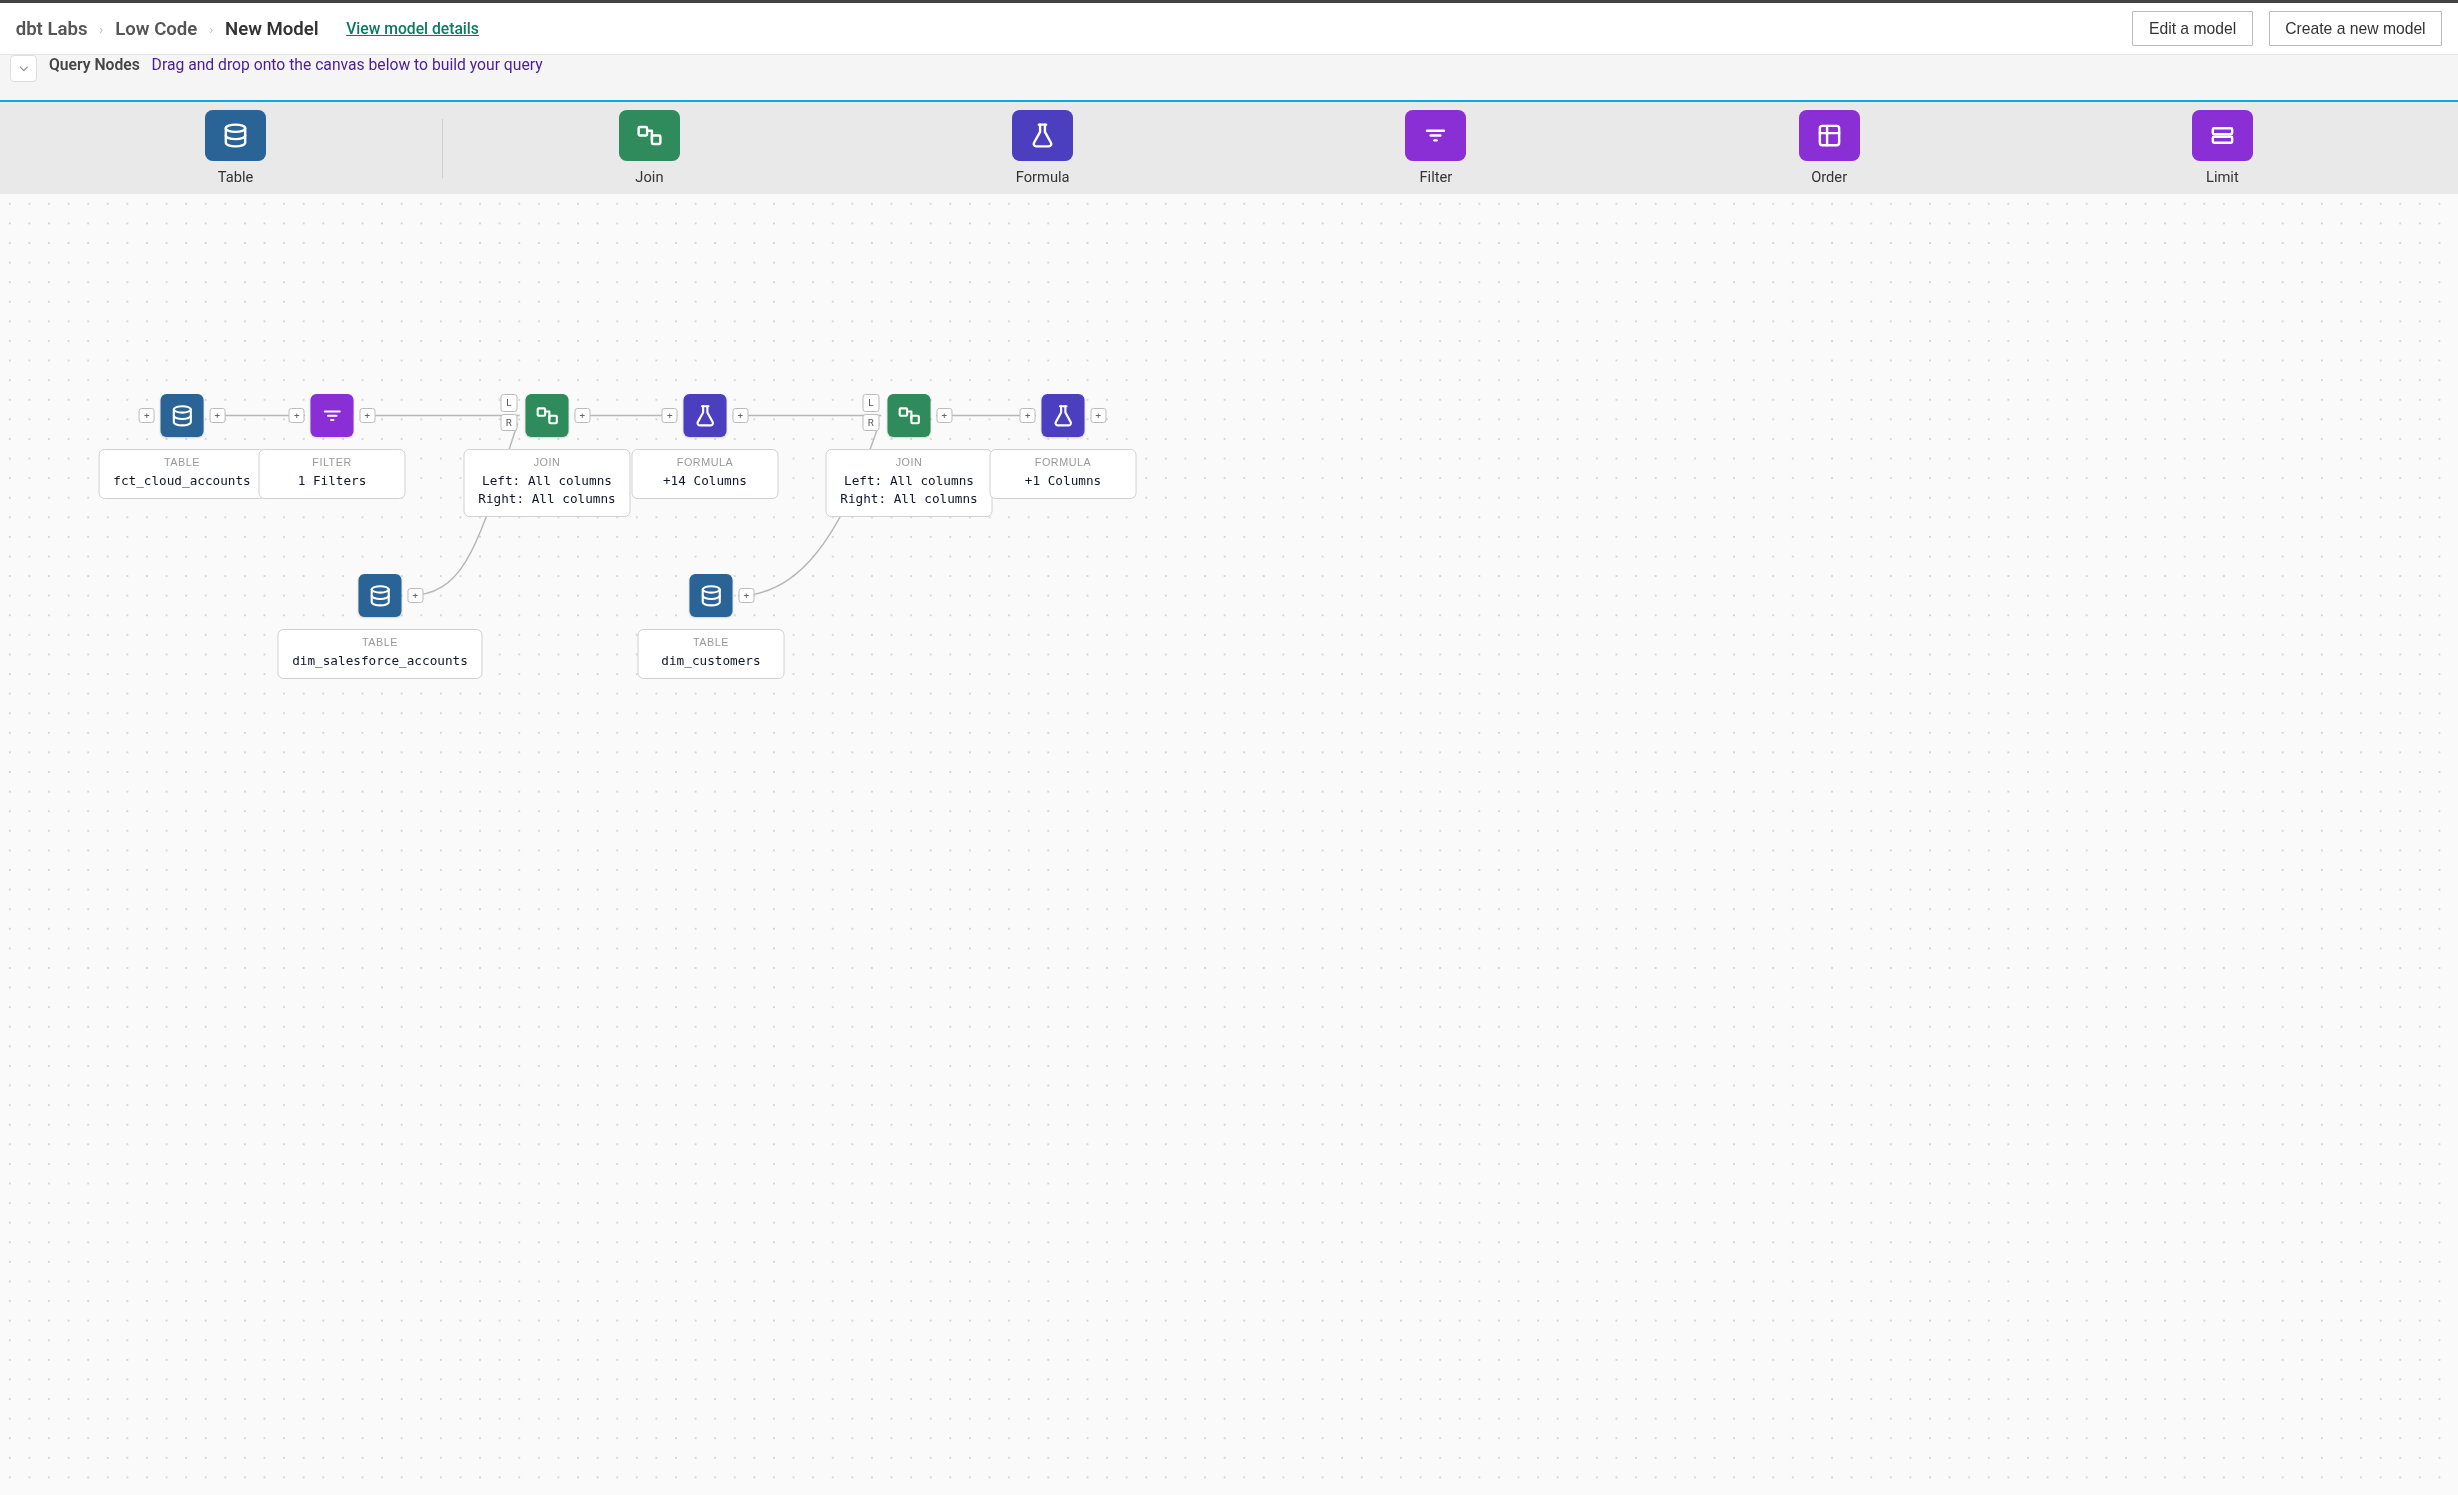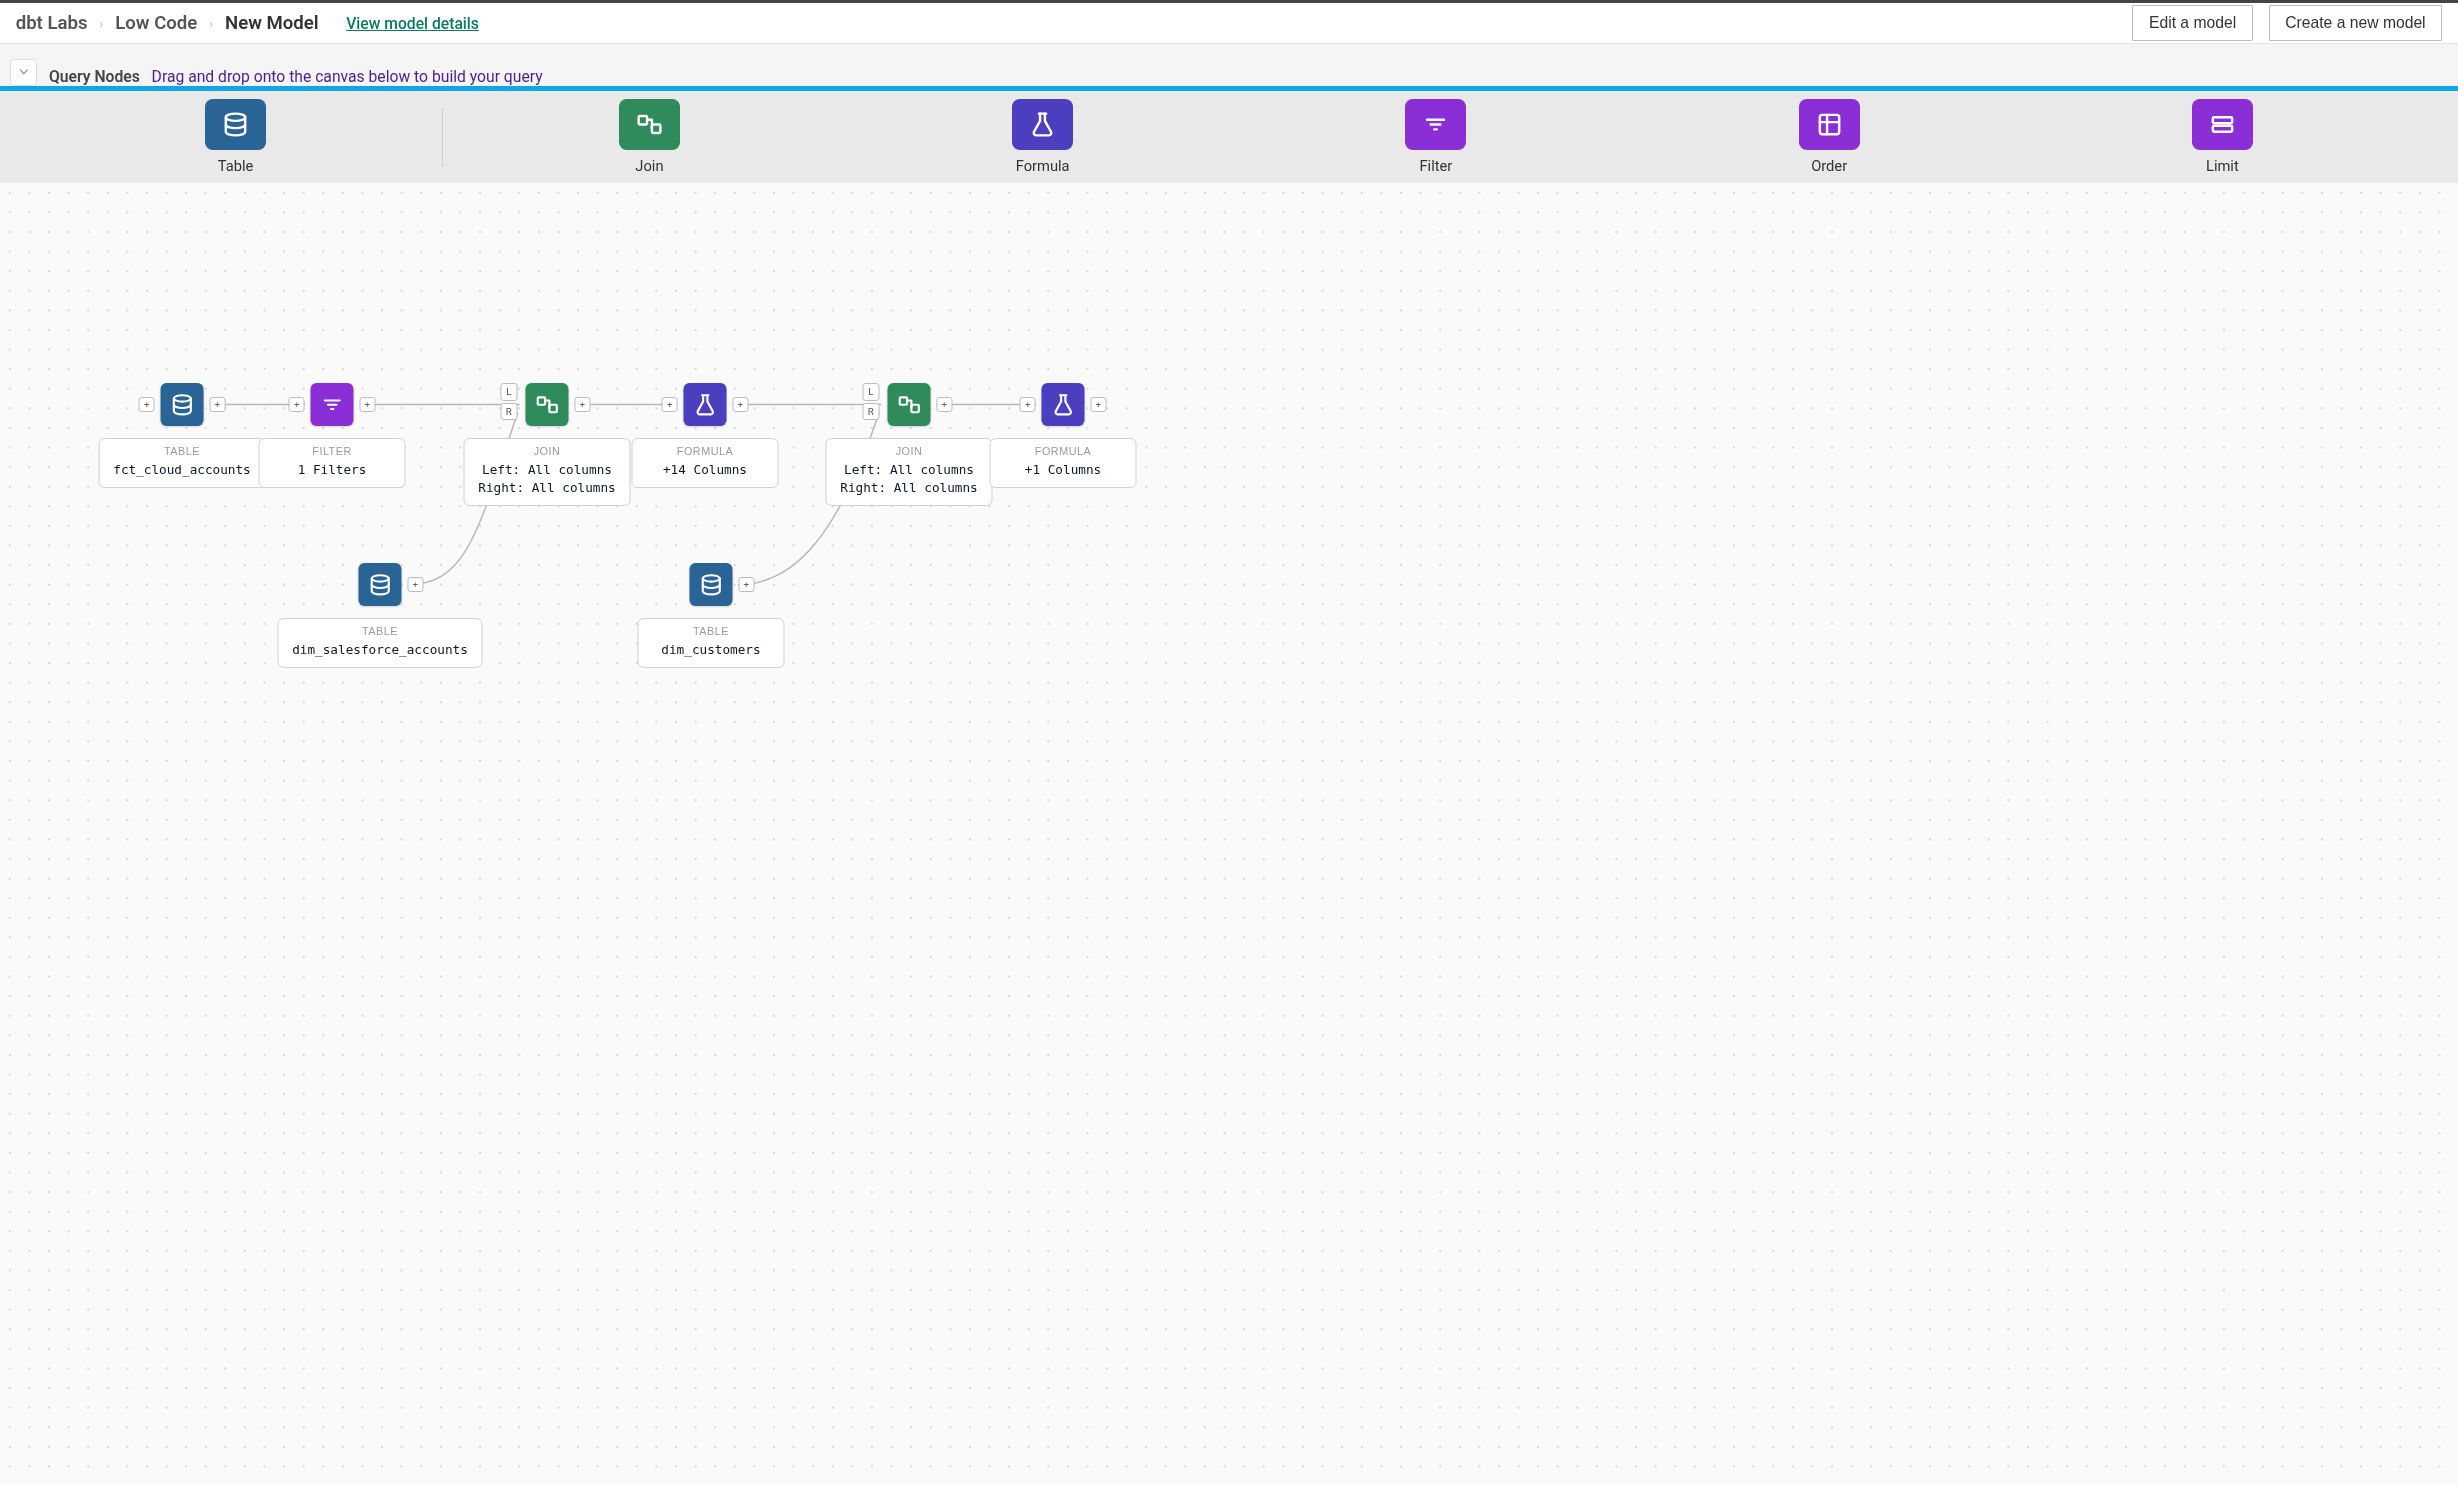--- a/index.html
+++ b/index.html
@@ -1,27 +1,27 @@
 <!DOCTYPE html>
 <html><head>
 <meta charset="utf-8">
 <style>
   * { box-sizing: border-box; margin: 0; padding: 0; }
   html, body { width: 100%; height: 100%; font-family: -apple-system, BlinkMacSystemFont, "Segoe UI", Roboto, sans-serif; color:#2b2b2b; background:#fff;}
   body { overflow:hidden; }
 
-  .topbar { height:44px; border-top:3.9px solid #444; border-bottom:1px solid #e5e5e5; display:flex; align-items:center; padding:0 15.7px; gap:15.7px;}
+  .topbar { height:55px; border-top:3.9px solid #444; border-bottom:1px solid #e5e5e5; display:flex; align-items:center; padding:0 15.7px; gap:15.7px;}
   .breadcrumb { display:flex; align-items:center; gap:11.8px; font-size:18.6px; font-weight:600; color:#555;}
   .breadcrumb .chev { color:#bbb; font-size:13.7px; font-weight:400;}
   .breadcrumb .current { color:#333;}
   .link { color:#0b7a62; font-size:15.7px; font-weight:500; margin-left:11.8px;}
   .spacer { flex:1;}
   .btn { background:#fff; border:1px solid #bbb; border-radius:1px; padding:7.8px 15.7px; font-size:15.7px; color:#333; cursor:pointer;}
 
-  .query-header { height:47px; background:#f5f5f5; display:flex; align-items:flex-end; gap:11.8px; padding:0 9.8px; border-bottom:5px solid #0ea5e9;}
+  .query-header { height:47px; background:#f5f5f5; display:flex; align-items:flex-start; gap:11.8px; padding:0 9.8px; border-bottom:2px solid #0ea5e9;}
   .collapse-btn { width:27.4px; height:27.4px; border:1px solid #ddd; border-radius:3.9px; background:#fff; display:flex; align-items:center; justify-content:center; color:#888;}
   .qn-title { font-weight:600; color:#444; font-size:15.7px;}
   .qn-sub { color:#4c1d95; font-size:15.7px;}
 
   .palette { height:92px; background:#e9e9ea; display:flex; align-items:center; padding:0 39px; gap:0; }
   .palette-item { flex:1; display:flex; flex-direction:column; align-items:center; gap:7.8px; position:relative;}
   .palette-item .icon-box { width:61px; height:51px; border-radius:7.8px; display:flex; align-items:center; justify-content:center; cursor:grab;}
   .palette-item .plabel { font-size:14.7px; color:#333;}
   .palette-sep { width:1px; height:59px; background:#d0d0d0; margin:0 9.8px;}
 

